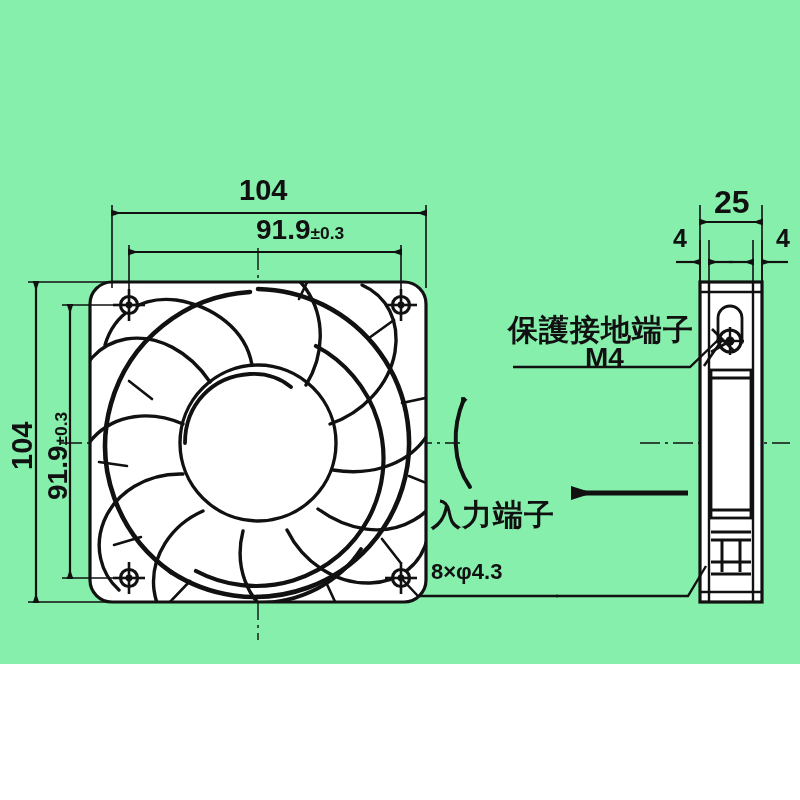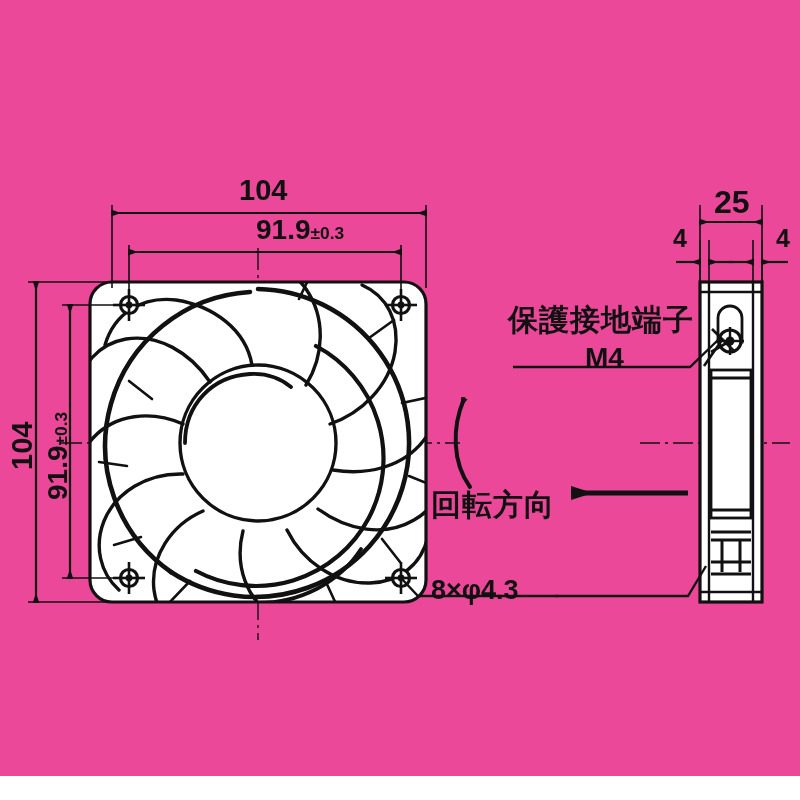--- a/index.html
+++ b/index.html
@@ -1,21 +1,21 @@
 <!DOCTYPE html>
 <html><head>
 <meta charset="utf-8">
 <style>
   html,body{margin:0;padding:0;background:#ffffff;}
   body{width:800px;height:800px;overflow:hidden;
        font-family:"Liberation Sans","DejaVu Sans",sans-serif;color:#000;}
-  #stage{position:relative;width:800px;height:776px;background:#ec4899;}
+  #stage{position:relative;width:800px;height:664px;background:#86efac;}
   #dwg{position:absolute;left:0;top:0;}
   .lbl{position:absolute;font-weight:bold;color:#111;white-space:nowrap;line-height:1;}
-  .jp{font-family:"DejaVu Sans",sans-serif;font-weight:bold;letter-spacing:1px;}
+  .jp{font-family:"DejaVu Sans",sans-serif;font-weight:bold;letter-spacing:1px;margin-top:10px;}
   .num{font-family:"Liberation Sans",sans-serif;font-weight:bold;}
   .rot90{transform:rotate(-90deg);transform-origin:left top;}
   .tol{font-size:0.62em;vertical-align:baseline;}
 </style>
 </head>
 <body>
 
 <div id="stage">
 
   <svg id="dwg" width="800" height="800" viewBox="0 0 800 800">
@@ -231,23 +231,23 @@
   <div class="lbl num rot90" style="left:44px;top:500px;font-size:28px;">
     <span>91.9</span><span class="tol">±0.3</span>
   </div>
 
   <div class="lbl num" style="left:714px;top:186px;font-size:32px;">25</div>
 
   <div class="lbl num" style="left:673px;top:226px;font-size:25px;">4</div>
 
   <div class="lbl num" style="left:776px;top:226px;font-size:25px;">4</div>
 
-  <div class="lbl num" style="left:431px;top:577px;font-size:27px;">8×φ4.3</div>
+  <div class="lbl num" style="left:431px;top:561px;font-size:22px;">8×φ4.3</div>
 
   <div class="lbl jp" style="left:508px;top:305px;font-size:30px;">保護接地端子</div>
 
   <div class="lbl num" style="left:585px;top:344px;font-size:28px;">M4</div>
 
-  <div class="lbl jp" style="left:431px;top:490px;font-size:30px;">回転方向</div>
+  <div class="lbl jp" style="left:431px;top:490px;font-size:30px;">入力端子</div>
 
 
 
 </div>
 
 </body></html>

